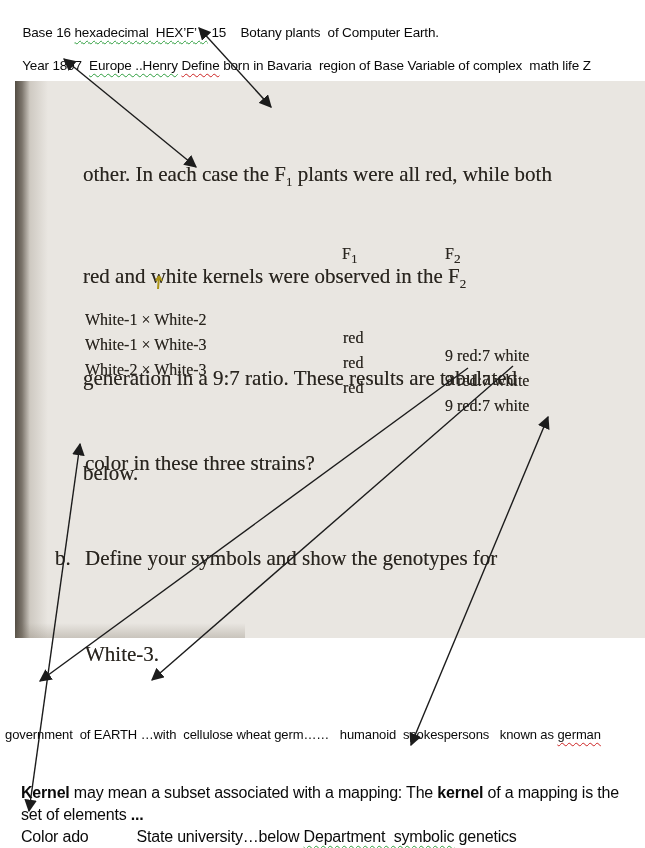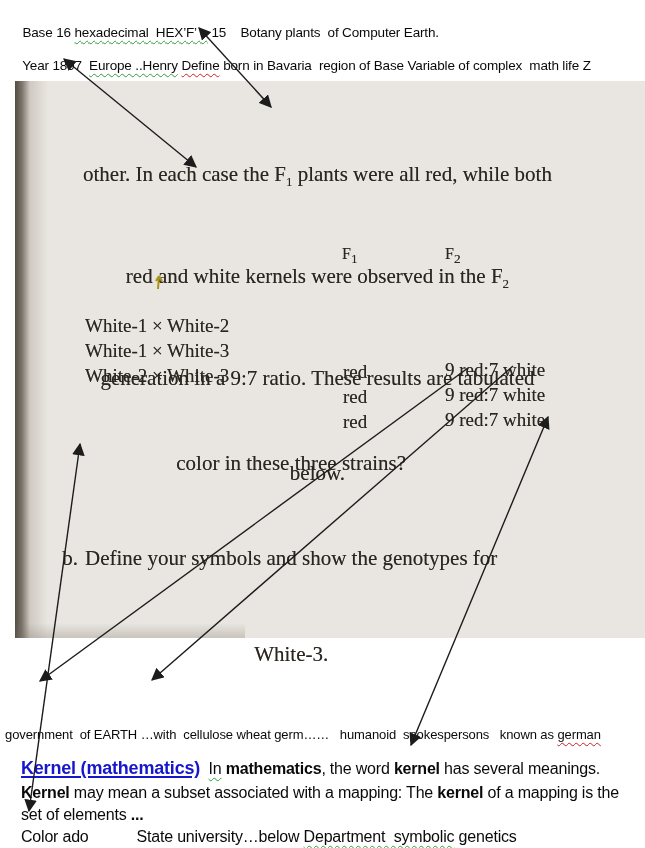--- a/index.html
+++ b/index.html
@@ -5,34 +5,34 @@
   html,body{margin:0;padding:0;background:#ffffff;}
   .stage{position:relative;width:645px;height:848px;background:#ffffff;overflow:hidden;
          font-family:"Liberation Sans",sans-serif;color:#000;}
   
   .note{position:absolute;font-size:13.5px;letter-spacing:-0.15px;color:#0a0a0a;white-space:pre;}
   .wavy-g{text-decoration:underline;text-decoration-style:wavy;text-decoration-color:#2e9e3e;
           text-decoration-thickness:1px;text-underline-offset:3px;}
   .wavy-r{text-decoration:underline;text-decoration-style:wavy;text-decoration-color:#cc2222;
           text-decoration-thickness:1px;text-underline-offset:3px;}
   
-  .scan{position:absolute;left:15px;top:81px;width:630px;height:557px;background:#e9e6e1;text-align:center;}
+  .scan{position:absolute;left:15px;top:81px;width:630px;height:557px;background:#e9e6e1;}
   .scan-edge{position:absolute;left:0;top:0;bottom:0;width:36px;
     background:linear-gradient(to right,rgba(62,55,45,0.88) 0px,rgba(77,69,58,0.70) 7px,
                rgba(130,120,104,0.26) 15px,rgba(233,230,225,0) 33px);}
   .scan-bottomshade{position:absolute;left:0;bottom:0;width:230px;height:15px;
     background:linear-gradient(to top,rgba(118,108,93,0.28),rgba(233,230,225,0));}
   .serif{font-family:"Liberation Serif","DejaVu Serif",serif;color:#29251f;
          text-shadow:0 0 0.5px rgba(45,40,33,0.55);}
   .para{position:absolute;left:68px;top:15px;font-size:21px;line-height:31.6px;white-space:pre;}
   .para sub,.ql sub{font-size:13px;}
   .thead{position:absolute;font-size:16px;white-space:pre;}
-  .trow{position:absolute;left:70px;width:560px;height:24px;font-size:19px;white-space:pre;}
+  .trow{position:absolute;left:70px;width:560px;height:24px;font-size:16px;white-space:pre;}
   .c-cross{position:absolute;left:0;}
-  .c-f1{position:absolute;left:258px;margin-top:24px;}
+  .c-f1{position:absolute;left:258px;}
   .c-f2{position:absolute;left:360px;}
   .questions{position:absolute;left:40px;top:303px;font-size:21px;line-height:31.85px;white-space:pre;}
   .ql{display:block;}
   .qlabel{display:inline-block;width:30px;}
   .qindent{padding-left:30px;}
   
   .bnote{position:absolute;font-size:13px;letter-spacing:-0.1px;line-height:22.5px;color:#0a0a0a;white-space:pre;}
   .klines{position:absolute;font-size:16px;letter-spacing:-0.2px;color:#0a0a0a;white-space:pre;}
   .klink{font-size:18px;font-weight:bold;color:#1616cc;text-decoration:underline;
          text-decoration-thickness:2px;text-underline-offset:2px;}
@@ -91,23 +91,20 @@
       
       
     </div>
   </div>
 
   <div class="bnote" style="left:5px;top:679px;">
     <div><span>government  of EARTH …with  cellulose wheat germ……   humanoid  spokespersons   known as </span><span class="wavy-r">german</span></div>
     
   </div>
 
-  <div class="klines" style="left:4px;top:740px;">
-    <span class="klink">Kernel (mathematics)</span><span>  </span><span class="wavy-g">In</span><span> </span><span class="b">mathematics</span><span>, the word </span><span class="b">kernel</span><span> has several meanings.</span>
-  </div>
   <div class="klines" style="left:4px;top:766px;">
     <span class="b">Kernel</span><span> may mean a subset associated with a mapping: The </span><span class="b">kernel</span><span> of a mapping is the</span>
   </div>
   <div class="klines" style="left:4px;top:788px;">
     <span>set of elements </span><span class="b">...</span>
   </div>
   <div class="klines" style="left:4px;top:810px;">
     <span>Color ado</span><span class="gap45"></span><span>State university…below </span><span class="wavy-g">Department  symbolic</span><span> genetics</span>
   </div>
 

